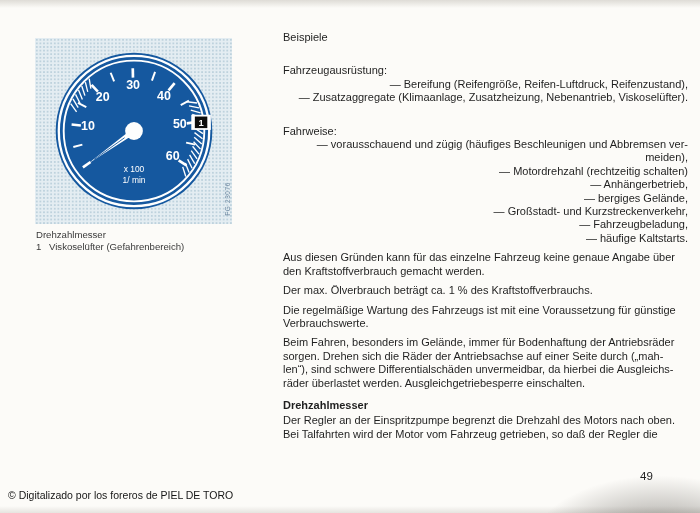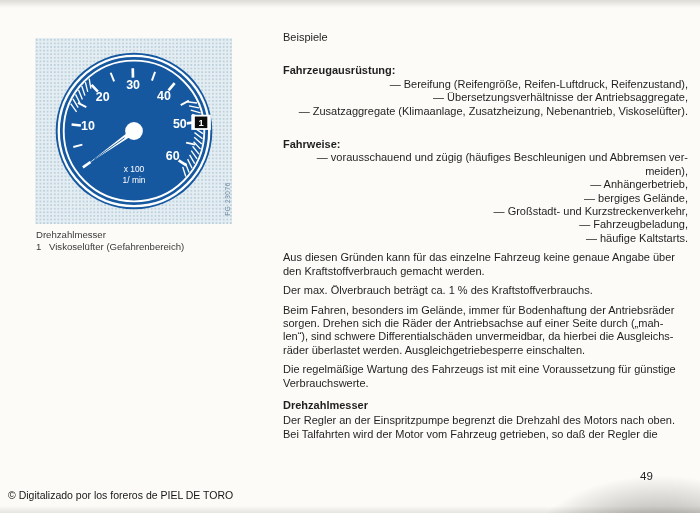--- a/index.html
+++ b/index.html
@@ -42,21 +42,21 @@
     font-size:9.6px;line-height:12px;color:#3a3a3a;
   }
   .caption .cap-num{display:inline-block;width:13px;}
   
   .textcol{
     position:absolute;left:248px;top:31px;width:440px;
     font-size:11px;line-height:13.4px;color:#1f1f1f;
   }
   .textcol div{white-space:pre-line;padding-left:35px;}
   .lead{margin-bottom:5px;}
-  .grp{margin-top:20px;font-weight:bold;}
+  .grp{margin-top:20px;}
   .dash{padding-left:14px;text-indent:-14px;text-align:right;}
   .par{margin-top:6px;}
   .head{margin-top:9px;margin-bottom:1px;font-weight:bold;}
   .pagenum{position:absolute;left:640px;top:470px;font-size:11.5px;color:#222;}
   .watermark{position:absolute;left:8px;top:489px;font-size:10.5px;color:#161616;text-align:center;}
 </style>
 </head>
 <body>
 
 <div class="page">
@@ -122,39 +122,39 @@
 
   <div class="caption">
     <div>Drehzahlmesser</div>
     <div><span class="cap-num">1</span><span>Viskoselüfter (Gefahrenbereich)</span></div>
   </div>
 
   <div class="textcol">
     <div class="lead">Beispiele</div>
     <div class="grp">Fahrzeugausrüstung:</div>
     <div class="dash">— Bereifung (Reifengröße, Reifen-Luftdruck, Reifenzustand),</div>
-    <div class="dash">— Übersetzungsverhältnisse der Antriebsaggregate,</div>
     <div class="dash">— Zusatzaggregate (Klimaanlage, Zusatzheizung, Nebenantrieb, Viskoselüfter).</div>
     <div class="grp">Fahrweise:</div>
     <div class="dash">— vorausschauend und zügig (häufiges Beschleunigen und Abbremsen ver-
 meiden),</div>
+    <div class="dash">— Motordrehzahl (rechtzeitig schalten)</div>
     <div class="dash">— Anhängerbetrieb,</div>
     <div class="dash">— bergiges Gelände,</div>
     <div class="dash">— Großstadt- und Kurzstreckenverkehr,</div>
     <div class="dash">— Fahrzeugbeladung,</div>
     <div class="dash">— häufige Kaltstarts.</div>
     <div class="par">Aus diesen Gründen kann für das einzelne Fahrzeug keine genaue Angabe über
 den Kraftstoffverbrauch gemacht werden.</div>
     <div class="par">Der max. Ölverbrauch beträgt ca. 1 % des Kraftstoffverbrauchs.</div>
+    <div class="par">Die regelmäßige Wartung des Fahrzeugs ist mit eine Voraussetzung für günstige
+Verbrauchswerte.</div>
     <div class="par">Beim Fahren, besonders im Gelände, immer für Bodenhaftung der Antriebsräder
 sorgen. Drehen sich die Räder der Antriebsachse auf einer Seite durch („mah-
 len“), sind schwere Differentialschäden unvermeidbar, da hierbei die Ausgleichs-
 räder überlastet werden. Ausgleichgetriebesperre einschalten.</div>
-    <div class="par">Die regelmäßige Wartung des Fahrzeugs ist mit eine Voraussetzung für günstige
-Verbrauchswerte.</div>
     <div class="head">Drehzahlmesser</div>
     <div class="par" style="margin-top:2px">Der Regler an der Einspritzpumpe begrenzt die Drehzahl des Motors nach oben.
 Bei Talfahrten wird der Motor vom Fahrzeug getrieben, so daß der Regler die</div>
   </div>
 
   <div class="pagenum">49</div>
   <div class="watermark">© Digitalizado por los foreros de PIEL DE TORO</div>
   <div class="scan-bottom"></div>
 </div>
 

